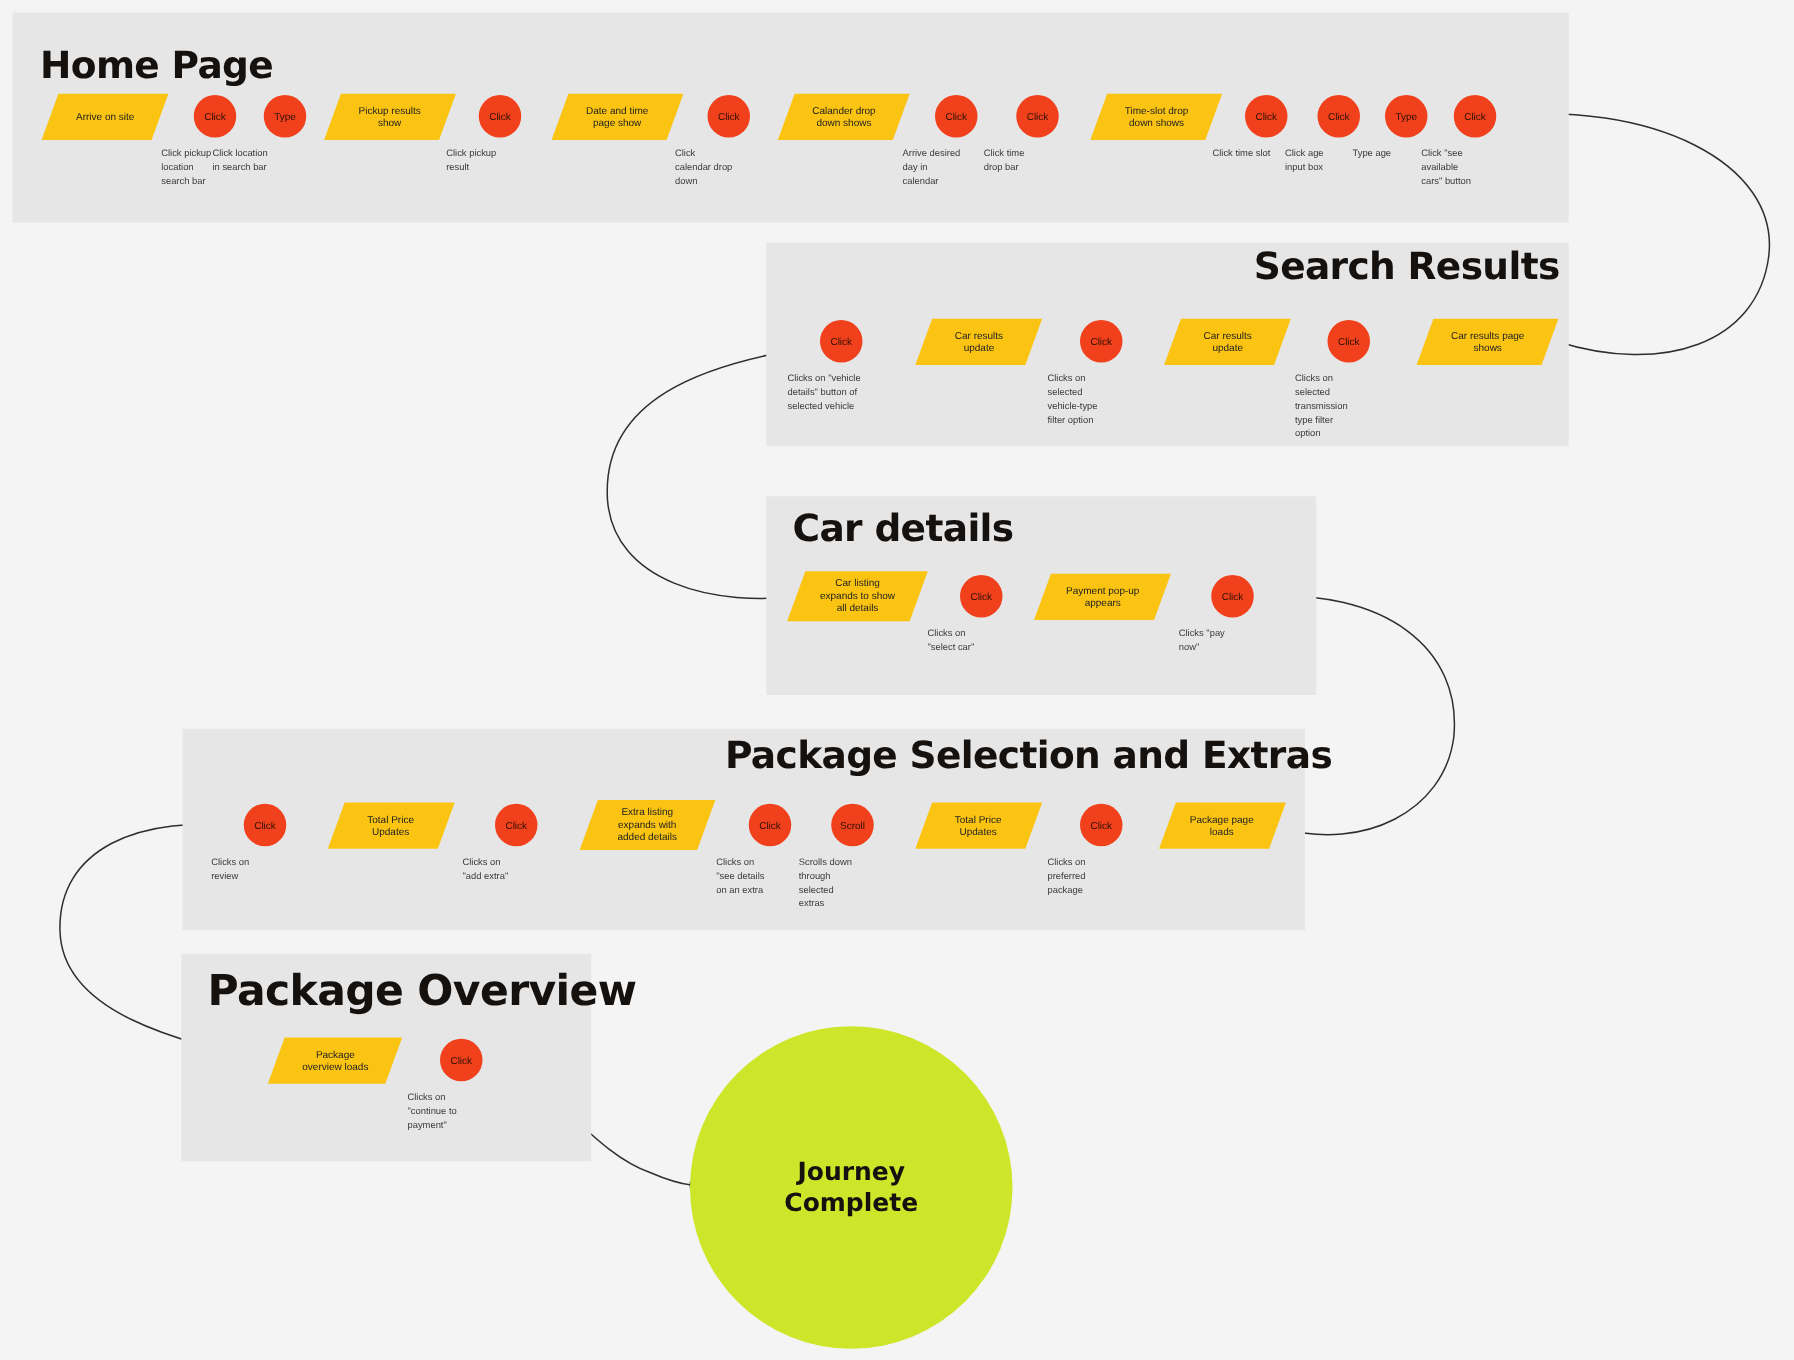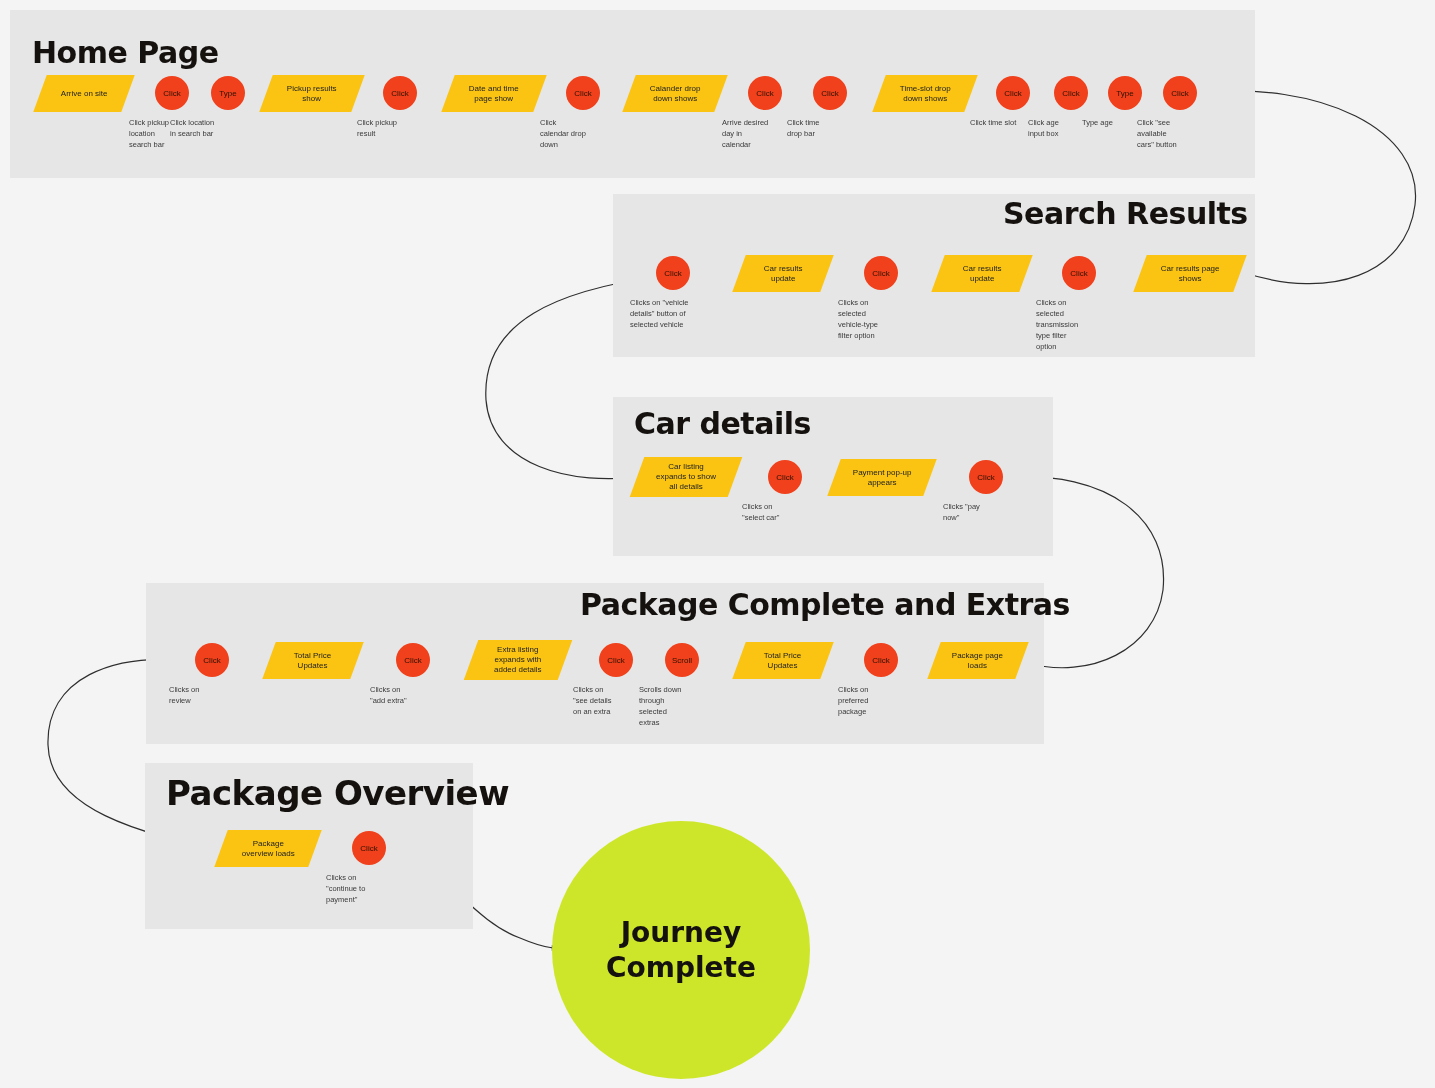--- a/index.html
+++ b/index.html
@@ -83,21 +83,21 @@
     background: #cee62a;
     border-radius: 50%;
     display: flex;
     align-items: center;
     justify-content: center;
     text-align: center;
   }
   .terminal .tlabel {
     font-family: "DejaVu Sans", sans-serif;
     font-weight: bold;
-    font-size: 28px;
+    font-size: 20px;
     line-height: 1.25;
     color: #14110f;
     white-space: pre-line;
   }
 
   
   #links {
     position: absolute;
     left: 0; top: 0;
     width: 1435px;
@@ -367,21 +367,21 @@
       <div class="node para" style="left: 834px; top: 458.5px; width: 96px; height: 37px; background: rgb(251, 196, 18);">
         <div class="ptext" style="white-space: pre-line;">Payment pop-up
 appears</div>
       </div>
       <div class="node circ" style="left: 969px; top: 460px; width: 34px; height: 34px; background: rgb(240, 64, 28);">
         <span class="ctext">Click</span>
       </div>
       <div class="caption" style="left: 943px; top: 502px; width: 86px; color: rgb(58, 58, 58);">Clicks "pay
 now"</div>
       <div class="panel" style="left: 146px; top: 583px; width: 898px; height: 161px; background: rgb(230, 230, 230);"></div>
-      <div class="panel-title" style="left: 580px; top: 590px; font-size: 30px; color: rgb(20, 17, 15);">Package Complete and Extras</div>
+      <div class="panel-title" style="left: 580px; top: 590px; font-size: 30px; color: rgb(20, 17, 15);">Package Selection and Extras</div>
       <div class="node circ" style="left: 195px; top: 643px; width: 34px; height: 34px; background: rgb(240, 64, 28);">
         <span class="ctext">Click</span>
       </div>
       <div class="caption" style="left: 169px; top: 685px; width: 86px; color: rgb(58, 58, 58);">Clicks on
 review</div>
       <div class="node para" style="left: 269px; top: 641.5px; width: 88px; height: 37px; background: rgb(251, 196, 18);">
         <div class="ptext" style="white-space: pre-line;">Total Price
 Updates</div>
       </div>
       <div class="node circ" style="left: 396px; top: 643px; width: 34px; height: 34px; background: rgb(240, 64, 28);">

